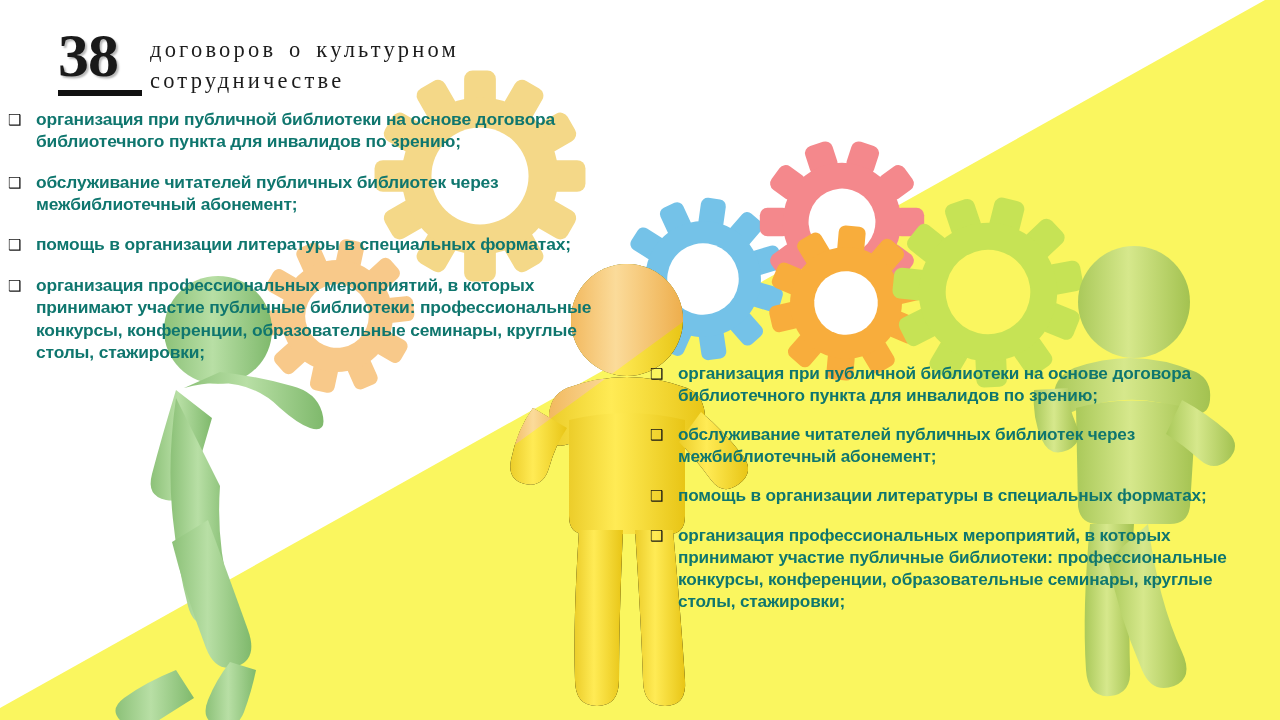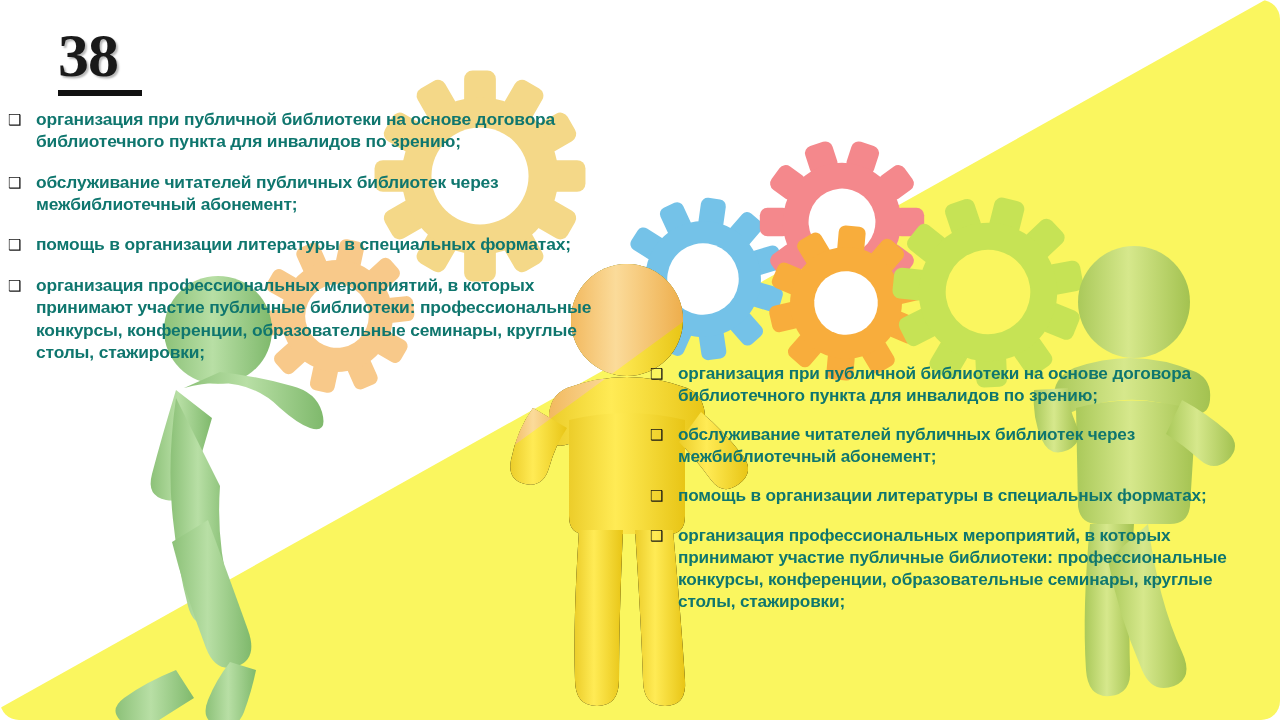--- a/index.html
+++ b/index.html
@@ -1,21 +1,21 @@
 <!DOCTYPE html>
 <html><head>
 <meta charset="utf-8">
 <style>
   html,body{margin:0;padding:0;}
   body{
     width:1280px;height:720px;overflow:hidden;
     font-family:"Liberation Sans", sans-serif;
     background:#ffffff;position:relative;
   }
-  #slide{position:absolute;inset:0;width:1280px;height:720px;overflow:hidden;background:#fff;border-radius:19px;}
+  #slide{position:absolute;inset:0;width:1280px;height:720px;overflow:hidden;background:#fff;}
 
   
   .bg-white{position:absolute;inset:0;background:#ffffff;}
   .bg-yellow{
     position:absolute;inset:0;
     background:#faf65f;
     clip-path:polygon(1265px 0, 1280px 0, 1280px 720px, 0 720px, 0 708px);
   }
 
   
@@ -394,20 +394,21 @@
         <path d="M152 160 q26 14 46 32 q14 14 0 28 q-14 12 -28 0 q-18 -16 -34 -26 z"></path>
         <path d="M60 284 q-8 86 -4 146 q2 28 24 26 q22 -2 20 -28 q-2 -60 4 -144 z"></path>
         <path d="M118 284 q10 76 34 128 q12 26 -8 34 q-22 8 -32 -16 q-24 -56 -34 -110 z"></path>
       </g>
     </svg>
   </div>
 
   <div class="title-block">
     <div class="big-number">38</div>
     <div class="num-underline"></div>
+    <div class="title-text">договоров о культурном сотрудничестве</div>
   </div>
 
   <div class="bullets left">
     <div class="bullet-item">
       <span class="bullet-marker">❑</span>
       <span class="bullet-text">организация при публичной библиотеки на основе договора библиотечного пункта для инвалидов по зрению;</span>
     </div>
     <div class="bullet-item">
       <span class="bullet-marker">❑</span>
       <span class="bullet-text">обслуживание читателей публичных библиотек через межбиблиотечный абонемент;</span>

